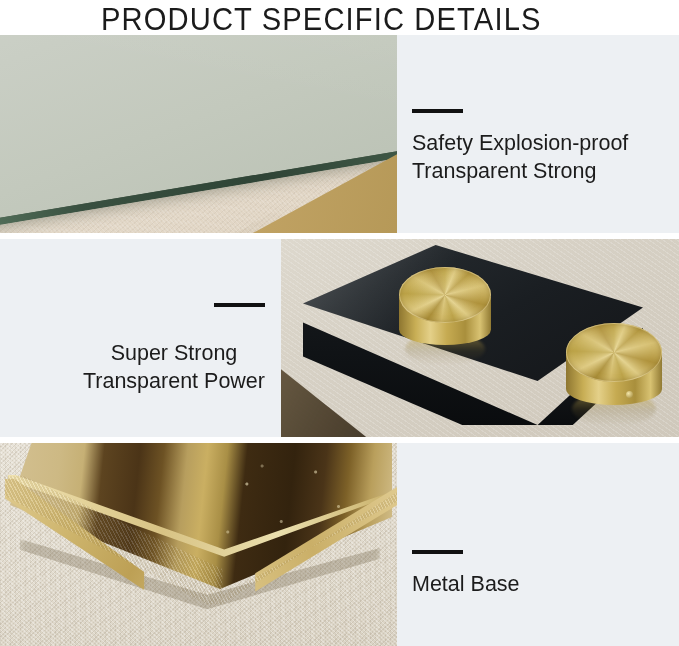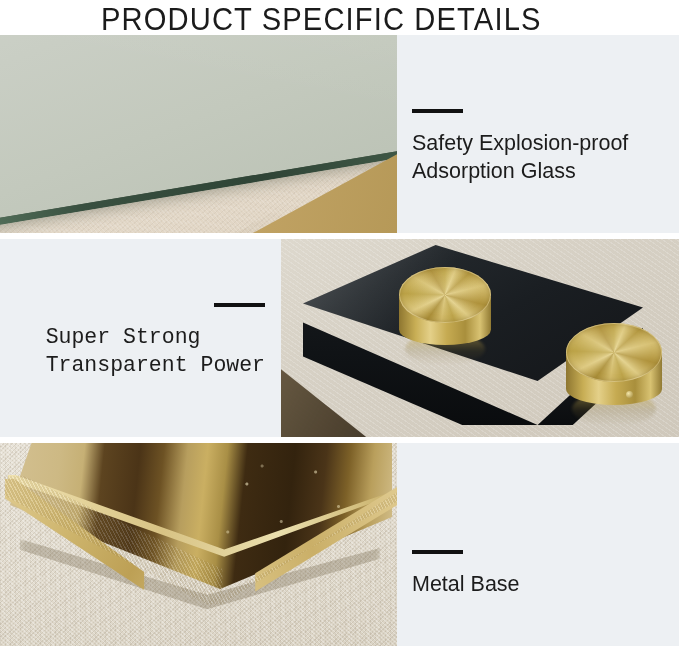--- a/index.html
+++ b/index.html
@@ -92,21 +92,21 @@
     filter:blur(2px);
   }
   #text1{left:397px;top:0;width:326px;height:198px;}
   #rule1{left:15px;top:74px;}
   #cap1{left:15px;top:94px;}
 
   
   #panel2{top:239px;height:198px;}
   #text2{left:0;top:0;width:281px;height:198px;}
   #rule2{right:16px;top:64px;}
-  #cap2{right:16px;top:84px;text-align:left;font-family:Liberation Mono, monospace;}
+  #cap2{right:16px;top:100px;text-align:center;}
   #photo2{left:281px;top:0;width:398px;height:198px;
     background:linear-gradient(155deg,#ddd8cd 0%,#d6d0c4 40%,#cfc8bb 100%);
   }
   #photo2 .bgrain{
     position:absolute;inset:0;
     background-image:repeating-linear-gradient(35deg,rgba(255,255,255,.18) 0 1px,rgba(0,0,0,0) 1px 4px);
   }
   
   #photo2 .woodshadow{
     position:absolute;left:-20px;bottom:-10px;width:190px;height:120px;
@@ -259,21 +259,21 @@
         <div class="edge-gloss"></div>
       </div>
       <div class="leg-shadow"></div>
       <div class="leg"></div>
     </div>
 
     <div class="panel-text" id="text1">
       <div class="rule" id="rule1"></div>
       <div class="caption" id="cap1">
         <span class="ln">Safety Explosion-proof</span>
-        <span class="ln">Adsorption Glass</span>
+        <span class="ln">Transparent Strong</span>
       </div>
     </div>
   </div>
 
   <div class="panel" id="panel2">
 
     <div class="panel-text" id="text2">
       <div class="rule" id="rule2"></div>
       <div class="caption" id="cap2">
         <span class="ln">Super Strong</span>

